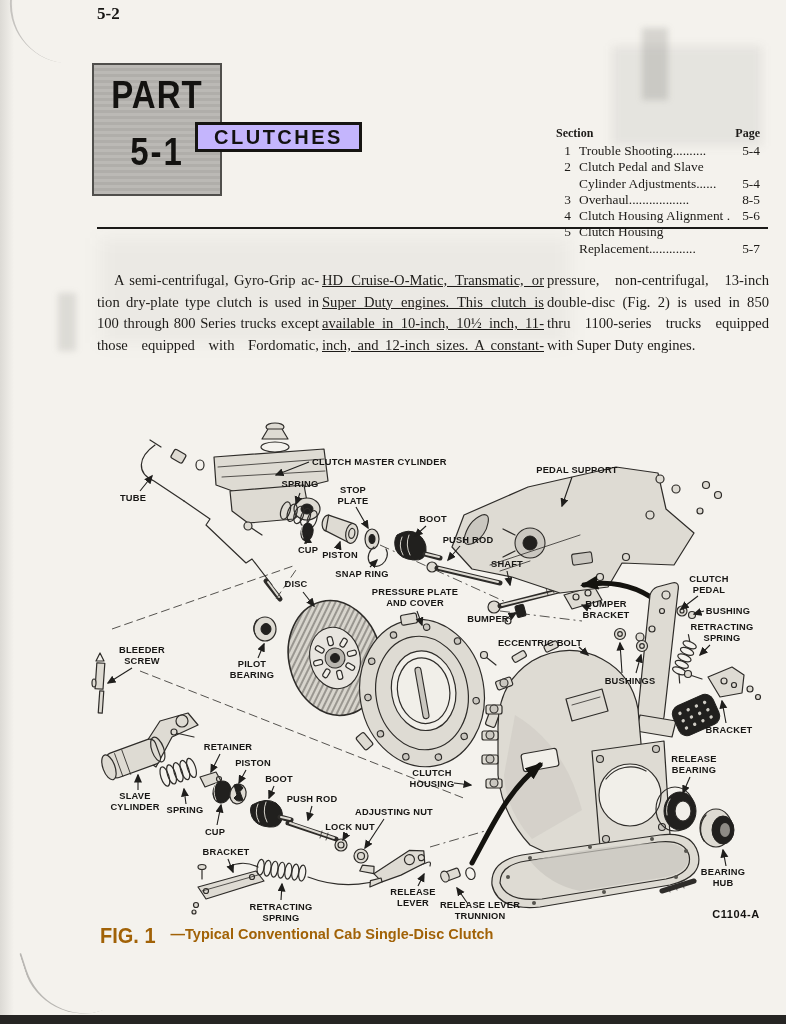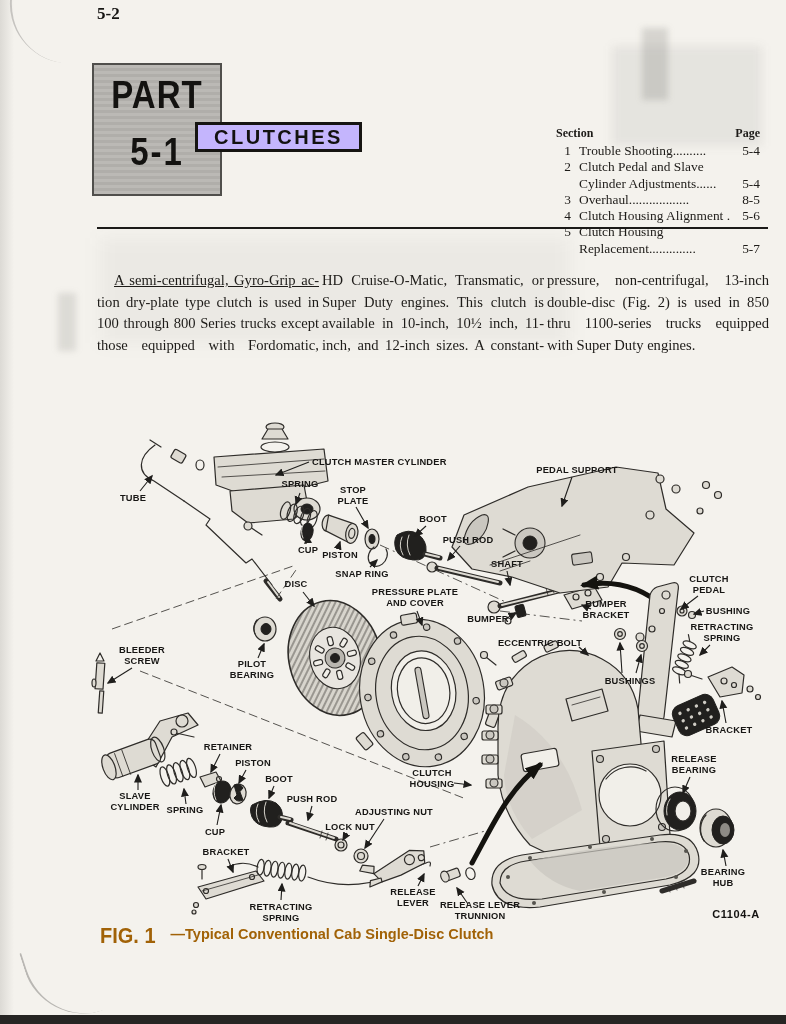--- a/index.html
+++ b/index.html
@@ -36,23 +36,23 @@
   .toc{position:absolute;left:556px;top:90px;width:204px;color:#1d1b18;}
   .toc-head{display:flex;justify-content:space-between;font-weight:bold;font-size:12px;margin-bottom:2px;margin-top:36px;}
   .toc-row{display:flex;font-size:13.4px;line-height:16.3px;}
   .toc-num{width:15px;text-align:right;flex:none;}
   .toc-title{padding-left:8px;flex:1;white-space:nowrap;overflow:hidden;}
   .toc-page{flex:none;padding-left:2px;}
 
   .rule{position:absolute;left:97px;top:227px;width:671px;height:2px;background:#1b1a18;}
 
   .col{position:absolute;top:270px;width:222px;font-size:14.6px;line-height:21.6px;color:#1d1b18;}
-  .col-1{left:97px;} .col-2{left:322px;} .col-3{left:547px;}
+  .col-1{left:97px;} .col-2{left:322px;text-decoration:underline;} .col-3{left:547px;}
   .jl{text-align:justify;text-align-last:justify;}
-  .ind{text-indent:17px;text-decoration:underline;}
+  .ind{text-indent:17px;}
 
   .diagram{position:absolute;left:60px;top:415px;width:726px;height:510px;}
 
   
   .ol{fill:none;stroke:#2e2c29;stroke-width:1.2;stroke-linejoin:round;stroke-linecap:round;}
   .fl{fill:#dedbd3;stroke:#2e2c29;stroke-width:1.2;stroke-linejoin:round;}
   .f2{fill:#cac7c0;stroke:#2e2c29;stroke-width:1.1;stroke-linejoin:round;}
   .fw{fill:#f1efe9;stroke:#2e2c29;stroke-width:1.2;}
   .fd{fill:#21201e;stroke:#21201e;stroke-linejoin:round;}
   .hl{fill:none;stroke:#d6d3cb;stroke-width:1;stroke-linecap:round;}

